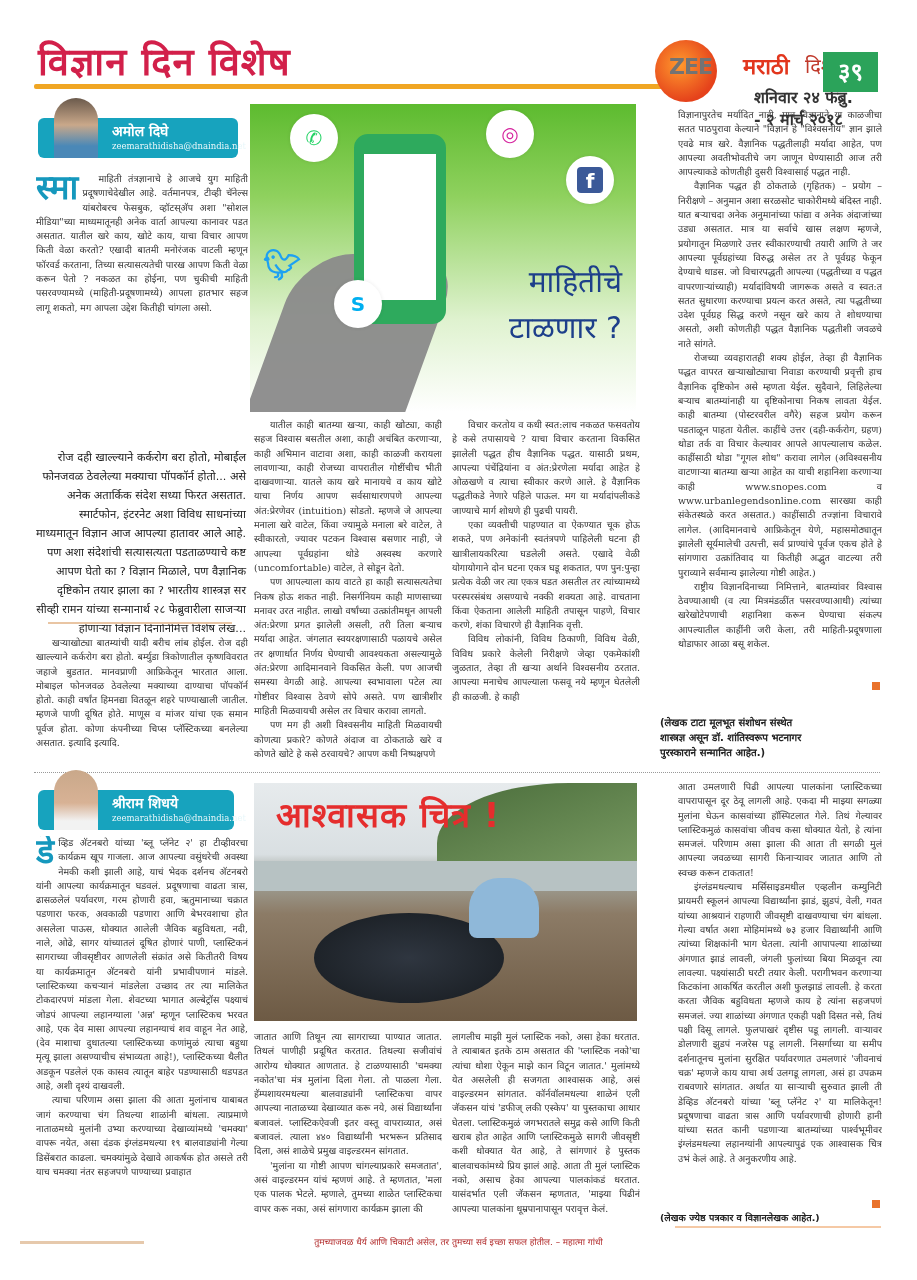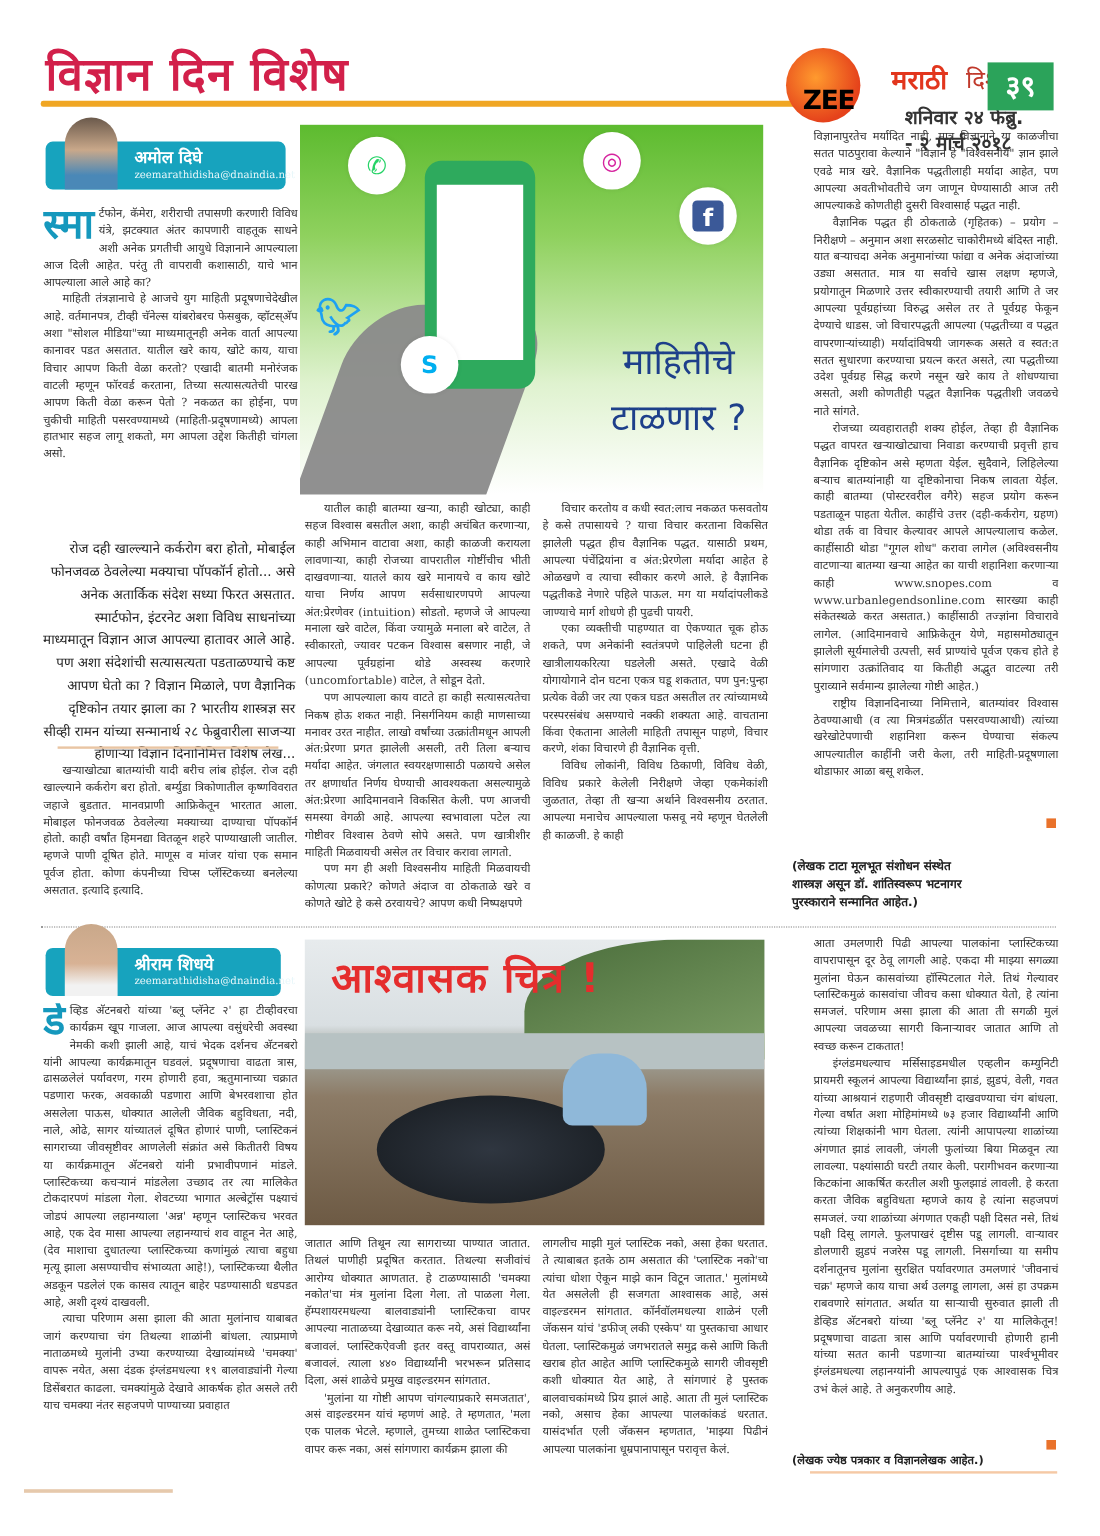--- a/index.html
+++ b/index.html
@@ -6,21 +6,21 @@
   html, body { width: 917px; height: 1280px; background: #ffffff; overflow: hidden; }
   body { font-family: "DejaVu Serif", serif; color: #2b2b2b; position: relative; }
 
   .page { position: absolute; left: 0; top: 0; width: 917px; height: 1280px; }
 
   
   .section-title { position: absolute; left: 38px; top: 36px; font-family: "DejaVu Sans", sans-serif; font-size: 38px; font-weight: bold; color: #d2204a; letter-spacing: 1px; line-height: 52px; }
   .header-rule { position: absolute; left: 34px; top: 84px; width: 630px; height: 5px; background: #f0a623; border-radius: 2px; }
   .masthead { position: absolute; left: 655px; top: 40px; width: 210px; height: 60px; }
   .zee-circle { position: absolute; left: 0; top: 0; width: 62px; height: 62px; border-radius: 50%; background: radial-gradient(circle at 40% 40%, #ff9a2e, #e5421b 70%); }
-  .zee-text { position: absolute; left: 14px; top: 32px; font-family: "DejaVu Sans", sans-serif; font-weight: bold; font-size: 22px; color: #000000; letter-spacing: -1px; }
+  .zee-text { position: absolute; left: 14px; top: 14px; font-family: "DejaVu Sans", sans-serif; font-weight: bold; font-size: 22px; color: #737373; letter-spacing: -1px; }
   .marathi-text { position: absolute; left: 88px; top: 10px; font-family: "DejaVu Sans", sans-serif; font-weight: bold; font-size: 22px; color: #e2361d; }
   .disha-text { position: absolute; left: 150px; top: 12px; font-family: "DejaVu Sans", sans-serif; font-size: 20px; color: #c0392b; }
   .date-text { position: absolute; left: 99px; top: 46px; font-family: "DejaVu Sans", sans-serif; font-size: 16px; color: #333; font-weight: bold; }
   .page-num { position: absolute; left: 823px; top: 52px; width: 55px; height: 40px; background: #2ba35a; color: #fff; font-family: "DejaVu Sans", sans-serif; font-size: 24px; font-weight: bold; text-align: center; line-height: 40px; }
 
   
   .byline { position: absolute; height: 40px; background: #17a3be; border-radius: 6px; }
   .byline .avatar { position: absolute; left: 16px; top: -20px; width: 44px; height: 60px; border-radius: 22px 22px 0 0; background: linear-gradient(#6b5a4c, #c9a88a 45%, #4a88b7 80%); }
   .byline .name { position: absolute; left: 74px; top: 3px; font-family: "DejaVu Sans", sans-serif; font-size: 14px; color: #fff; font-weight: bold; }
   .byline .email { position: absolute; left: 74px; top: 23px; font-size: 8.5px; color: #e8f7fa; font-family: "DejaVu Serif", serif; }
@@ -28,21 +28,21 @@
   
   .col { position: absolute; font-size: 9.4px; line-height: 14.3px; text-align: justify; color: #333; }
   .col p { text-indent: 16px; margin-bottom: 0; }
   .dropcap { float: left; font-family: "DejaVu Sans", sans-serif; font-size: 34px; line-height: 30px; color: #1598bd; margin-right: 4px; font-weight: bold; }
 
   
   .illus { position: absolute; left: 250px; top: 104px; width: 386px; height: 308px; background: linear-gradient(180deg, #5dbb2f 0%, #8fd15e 30%, #dff2cf 70%, #ffffff 100%); overflow: hidden; }
   .phone { position: absolute; left: 104px; top: 30px; width: 92px; height: 190px; border: 10px solid #2eaa5d; border-top-width: 20px; border-bottom-width: 24px; border-radius: 14px; background: #fff; }
   .hand { position: absolute; left: 20px; top: 150px; width: 160px; height: 180px; background: #8a8a8a; transform: skewX(-20deg); border-radius: 50px 50px 0 0; opacity: .95; }
   .soc { position: absolute; width: 48px; height: 48px; border-radius: 50%; background: #fff; display: flex; align-items: center; justify-content: center; font-family: "DejaVu Sans", sans-serif; font-weight: bold; font-size: 20px; box-shadow: 0 0 4px rgba(0,0,0,.08); }
-  .illus-title { position: absolute; right: 14px; top: 176px; font-family: "DejaVu Sans", sans-serif; font-size: 30px; line-height: 46px; color: #1d3f8a; text-align: center; }
+  .illus-title { position: absolute; right: 14px; top: 155px; font-family: "DejaVu Sans", sans-serif; font-size: 30px; line-height: 46px; color: #1d3f8a; text-align: right; }
 
   
   .pullquote { position: absolute; left: 34px; top: 448px; width: 212px; font-family: "DejaVu Sans", sans-serif; font-size: 11.2px; line-height: 19px; text-align: right; color: #222; }
   .ornament { position: absolute; left: 48px; top: 622px; width: 184px; height: 8px; border-top: 2px solid #e9c5a3; }
 
   .endmark { position: absolute; width: 8px; height: 8px; background: #e9722b; }
   .credit { position: absolute; font-family: "DejaVu Sans", sans-serif; font-size: 10px; font-weight: bold; line-height: 15px; color: #222; }
 
   .dotted-rule { position: absolute; left: 34px; top: 772px; width: 846px; border-top: 1px dotted #999; }
 
@@ -76,21 +76,20 @@
   <div class="page-num">३९</div>
 
   <div class="byline" style="left:38px; top:118px; width:200px;">
     <div class="avatar"></div>
     <div class="name">अमोल दिघे</div>
     <div class="email">zeemarathidisha@dnaindia.net</div>
   </div>
 
   <div class="col" style="left:36px; top:172px; width:212px; height:244px; overflow:hidden;">
     <span class="dropcap">स्मा</span>
-    <span>र्टफोन, कॅमेरा, शरीराची तपासणी करणारी विविध यंत्रे, झटक्यात अंतर कापणारी वाहतूक साधने अशी अनेक प्रगतीची आयुधे विज्ञानाने आपल्याला आज दिली आहेत. परंतु ती वापरावी कशासाठी, याचे भान आपल्याला आले आहे का?</span>
     <p>माहिती तंत्रज्ञानाचे हे आजचे युग माहिती प्रदूषणाचेदेखील आहे. वर्तमानपत्र, टीव्ही चॅनेल्स यांबरोबरच फेसबुक, व्हॉटस्‌अ‍ॅप अशा "सोशल मीडिया"च्या माध्यमातूनही अनेक वार्ता आपल्या कानावर पडत असतात. यातील खरे काय, खोटे काय, याचा विचार आपण किती वेळा करतो? एखादी बातमी मनोरंजक वाटली म्हणून फॉरवर्ड करताना, तिच्या सत्यासत्यतेची पारख आपण किती वेळा करून पेतो ? नकळत का होईना, पण चुकीची माहिती पसरवण्यामध्ये (माहिती-प्रदूषणामध्ये) आपला हातभार सहज लागू शकतो, मग आपला उद्देश कितीही चांगला असो.</p>
   </div>
 
   <div class="illus">
     <div class="hand"></div>
     <div class="phone"></div>
     <div class="soc" style="left:40px; top:10px; color:#25d366;">✆</div>
     <div class="soc" style="left:236px; top:6px; color:#d6249f;">◎</div>
     <div class="soc" style="left:316px; top:52px;">
         <span style="background:#3b5998;color:#fff;width:26px;height:26px;display:inline-block;text-align:center;line-height:28px;border-radius:4px;">f</span>
@@ -168,20 +167,21 @@
 
   <div class="col" style="left:678px; top:780px; width:204px; height:416px; overflow:hidden;">
     <p style="text-indent:0">आता उमलणारी पिढी आपल्या पालकांना प्लास्टिकच्या वापरापासून दूर ठेवू लागली आहे. एकदा मी माझ्या सगळ्या मुलांना घेऊन कासवांच्या हॉस्पिटलात गेले. तिथं गेल्यावर प्लास्टिकमुळं कासवांचा जीवच कसा धोक्यात येतो, हे त्यांना समजलं. परिणाम असा झाला की आता ती सगळी मुलं आपल्या जवळच्या सागरी किनाऱ्यावर जातात आणि तो स्वच्छ करून टाकतात!</p>
     <p>इंग्लंडमधल्याच मर्सिसाइडमधील एव्हलीन कम्युनिटी प्रायमरी स्कूलनं आपल्या विद्यार्थ्यांना झाडं, झुडपं, वेली, गवत यांच्या आश्रयानं राहणारी जीवसृष्टी दाखवण्याचा चंग बांधला. गेल्या वर्षात अशा मोहिमांमध्ये ७३ हजार विद्यार्थ्यांनी आणि त्यांच्या शिक्षकांनी भाग घेतला. त्यांनी आपापल्या शाळांच्या अंगणात झाडं लावली, जंगली फुलांच्या बिया मिळवून त्या लावल्या. पक्ष्यांसाठी घरटी तयार केली. परागीभवन करणाऱ्या किटकांना आकर्षित करतील अशी फुलझाडं लावली. हे करता करता जैविक बहुविधता म्हणजे काय हे त्यांना सहजपणं समजलं. ज्या शाळांच्या अंगणात एकही पक्षी दिसत नसे, तिथं पक्षी दिसू लागले. फुलपाखरं दृष्टीस पडू लागली. वाऱ्यावर डोलणारी झुडपं नजरेस पडू लागली. निसर्गाच्या या समीप दर्शनातूनच मुलांना सुरक्षित पर्यावरणात उमलणारं 'जीवनाचं चक्र' म्हणजे काय याचा अर्थ उलगडू लागला, असं हा उपक्रम राबवणारे सांगतात. अर्थात या साऱ्याची सुरुवात झाली ती डेव्हिड अ‍ॅटनबरो यांच्या 'ब्लू प्लॅनेट २' या मालिकेतून! प्रदूषणाचा वाढता त्रास आणि पर्यावरणाची होणारी हानी यांच्या सतत कानी पडणाऱ्या बातम्यांच्या पार्श्वभूमीवर इंग्लंडमधल्या लहानग्यांनी आपल्यापुढं एक आश्वासक चित्र उभं केलं आहे. ते अनुकरणीय आहे.</p>
   </div>
   <div class="endmark" style="left:872px; top:1200px;"></div>
   <div class="credit" style="left:660px; top:1210px; width:222px; font-size:9.5px;">(लेखक ज्येष्ठ पत्रकार व विज्ञानलेखक आहेत.)</div>
   <div class="bottom-rule"></div>
 
   <div class="footer-rule" style="left:20px; width:124px;"></div>
+  <div class="footer-quote">तुमच्याजवळ धैर्य आणि चिकाटी असेल, तर तुमच्या सर्व इच्छा सफल होतील. – महात्मा गांधी</div>
 
   <div class="footer-rule" style="left:388px; width:0;"></div>
   <div class="footer-rule" style="left:640px; width:0;"></div>
   <div class="footer-rule" style="left:390px; width:0;"></div>
   <div class="footer-rule" style="left:386px; width:0;"></div>
   <div class="footer-rule" style="left:384px; width:0;"></div>
   <div class="footer-rule" style="left:384px; width:0;"></div>
   <div class="footer-rule" style="left:386px; width:0;"></div>
   <div class="footer-rule" style="left:385px; width:0;"></div>
   <div class="footer-rule" style="left:386px; width:0;"></div>

